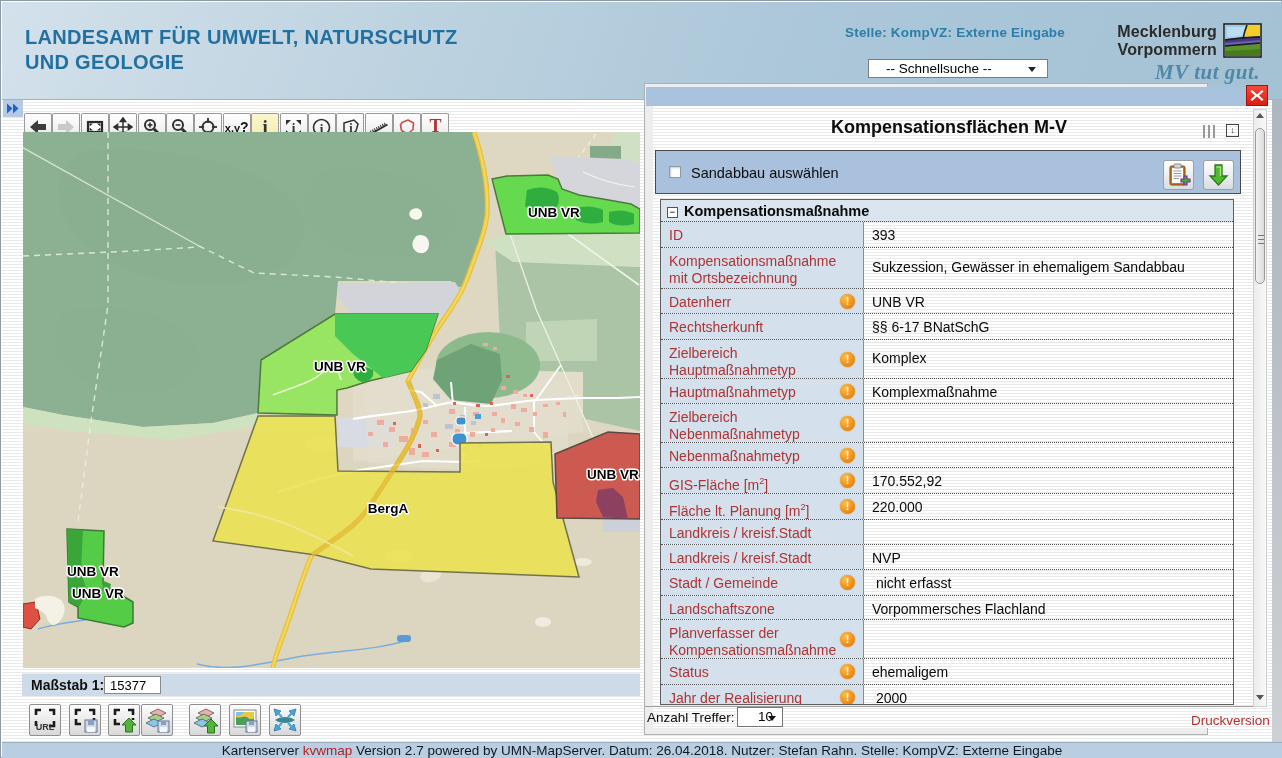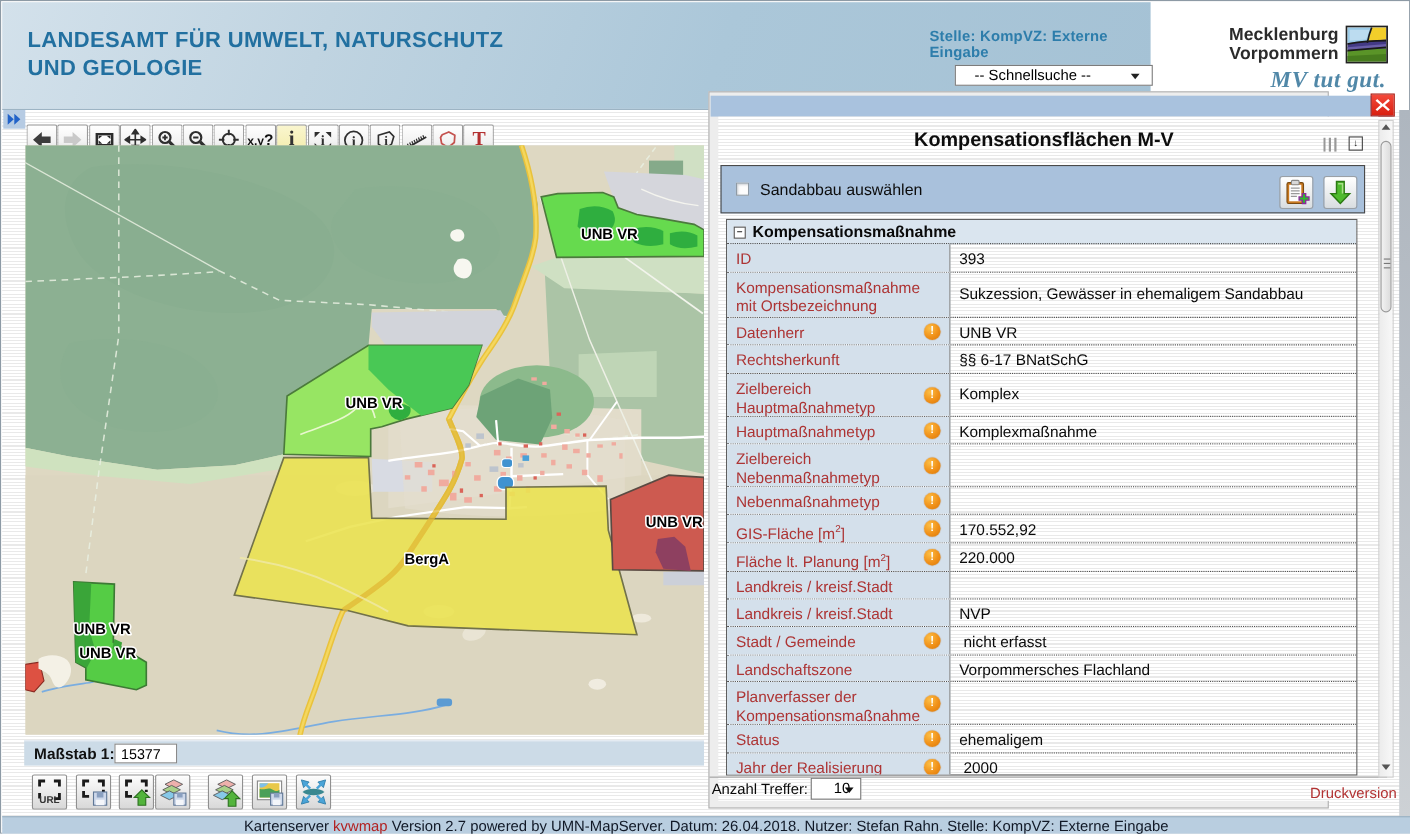--- a/index.html
+++ b/index.html
@@ -1,21 +1,21 @@
 <!DOCTYPE html>
 <html><head>
 <meta charset="utf-8">
 <style>
 * { margin:0; padding:0; box-sizing:border-box; }
 html,body { width:1282px; height:758px; overflow:hidden; }
 body { font-family:"Liberation Sans", sans-serif; position:relative; background:#fff; }
 #page { position:absolute; left:0; top:0; width:1282px; height:758px; border:1px solid #8d9aa5; }
 .stripes { background:repeating-linear-gradient(180deg,#ffffff 0px,#ffffff 2px,#e9e9e9 2px,#e9e9e9 3px); }
 #bg { position:absolute; left:1px; top:99px; width:1280px; height:658px; }
-#header { position:absolute; left:1px; top:1px; width:1044px; height:98px;
+#header { position:absolute; left:1px; top:1px; width:1280px; height:98px;
   background:linear-gradient(110deg,#d3e1eb 0%,#c0d4e1 28%,#abc7d9 62%,#a5c2d5 100%);
   border-bottom:1px solid #9db4c4; }
 #htitle { position:absolute; left:23px; top:23px; font-size:20px; font-weight:bold; color:#2270a0; line-height:25px; letter-spacing:0.3px;}
 #stelle { position:absolute; left:843px; top:23px; font-size:13.5px; font-weight:bold; color:#2d7dab; letter-spacing:0.2px; }
 #schnell { position:absolute; left:866px; top:57px; width:180px; height:19px; background:#fff; border:1px solid #7c7c7c; font-size:13.5px; color:#000; line-height:17px; padding-left:17px; }
 #schnell .arr { position:absolute; right:11px; top:7px; width:0; height:0; border-left:4px solid transparent; border-right:4px solid transparent; border-top:5px solid #222; }
 #logo-text { position:absolute; left:1065px; top:21px; width:150px; text-align:right; font-size:16px; font-weight:bold; color:#2b2b2b; line-height:18px; letter-spacing:0.1px;}
 #mvtut { position:absolute; left:1108px; top:58px; width:150px; text-align:right; font-size:21px; font-style:italic; font-weight:bold; color:#5188a8; font-family:"Liberation Serif",serif; letter-spacing:0.5px; }
 #logo { position:absolute; left:1221px; top:21px; }
 #chev { position:absolute; left:2px; top:99px; width:20px; height:17px; background:#b6cbe3; color:#1f5fb8; font-weight:bold; font-size:13px; text-align:center; line-height:16px; }

